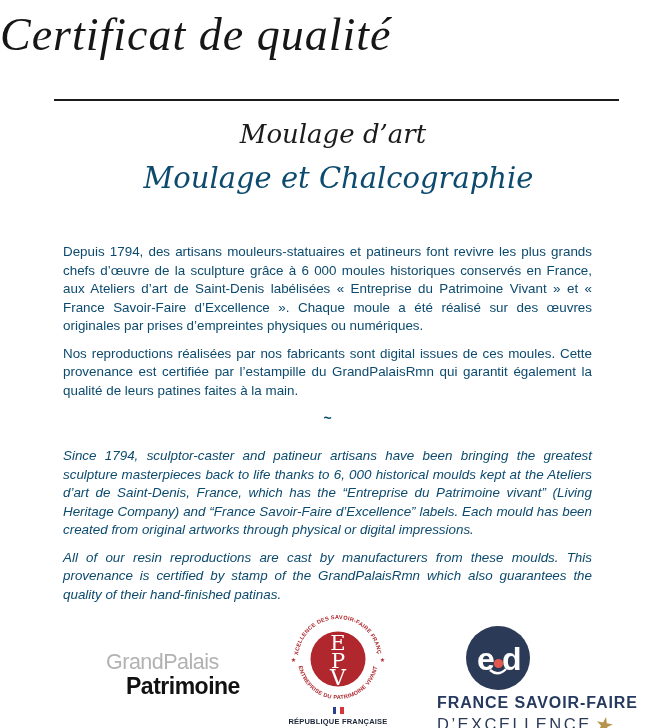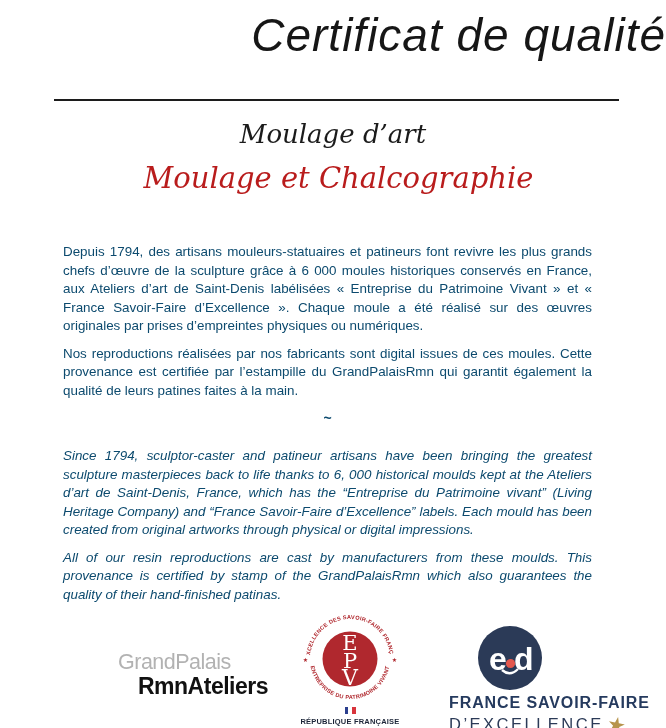--- a/index.html
+++ b/index.html
@@ -2,50 +2,50 @@
 <html><head>
 <meta charset="utf-8">
 <style>
   html,body{margin:0;padding:0;}
   body{
     width:666px;height:728px;background:#ffffff;position:relative;overflow:hidden;
     font-family:"Liberation Sans",sans-serif;color:#1a1a1a;
   }
   
   .title{
-    margin:4px 0 0;text-align:right;
-    font-family:Liberation Sans, sans-serif;font-style:italic;font-weight:400;
+    margin:4px 0 0;text-align:left;
+    font-family:Liberation Serif, serif;font-style:italic;font-weight:400;
     font-size:46px;line-height:62px;color:#161616;letter-spacing:1px;
   }
   .rule{
     margin:33px 47px 0 54px;height:0;border-top:2px solid #1c1c1c;
   }
   .sub1{
     margin:16px 0 0;text-align:center;
     font-family:"DejaVu Serif",serif;font-style:italic;
     font-size:26px;line-height:34px;color:#1b1b1b;
   }
   .sub2{
     margin:8px 0 0;text-align:center;
     font-family:"DejaVu Serif",serif;font-style:italic;
-    font-size:29px;line-height:38px;color:#b91c1c;padding-left:11px;
+    font-size:29px;line-height:38px;color:#0c4a6e;padding-left:11px;
   }
   
   .content{
     margin:46px 74px 0 63px;
     font-size:13.4px;line-height:18.5px;text-align:justify;color:#0c4a6e;
   }
   .content p{margin:0 0 9px;}
   .tilde{
     text-align:center;font-weight:bold;font-size:14px;line-height:18px;
     margin:6px 0 20px;text-align:center;
   }
   .en p{font-style:italic;}
   
-  .logos{position:absolute;left:12px;top:615px;width:560px;height:113px;}
+  .logos{position:absolute;left:0;top:615px;width:560px;height:113px;}
   .lg-gp{position:absolute;left:106px;top:37px;line-height:1;}
   .lg-gp .l1{
     font-size:21.5px;letter-spacing:-0.5px;color:#b2b2b2;font-weight:normal;
   }
   .lg-gp .l2{
     font-size:23px;letter-spacing:-0.5px;color:#111111;font-weight:bold;margin:1px 0 0 20px;
   }
   .lg-epv{position:absolute;left:288px;top:-4px;width:100px;text-align:center;}
   .lg-epv svg{display:block;}
   .republique{
@@ -87,21 +87,21 @@
   <div class="en">
     <p>Since 1794, sculptor-caster and patineur artisans have been bringing the greatest sculpture masterpieces back to life thanks to 6, 000 historical moulds kept at the Ateliers d’art de Saint-Denis, France, which has the “Entreprise du Patrimoine vivant” (Living Heritage Company) and “France Savoir-Faire d’Excellence” labels. Each mould has been created from original artworks through physical or digital impressions.</p>
     <p>All of our resin reproductions are cast by manufacturers from these moulds. This provenance is certified by stamp of the GrandPalaisRmn which also guarantees the quality of their hand-finished patinas.</p>
   </div>
 </div>
 
 <div class="logos">
 
   <div class="lg-gp">
     <div class="l1">GrandPalais</div>
-    <div class="l2">RmnAteliers</div>
+    <div class="l2">Patrimoine</div>
   </div>
 
   <div class="lg-epv">
     <svg width="100" height="95" viewBox="0 0 100 95">
       <defs>
         <path id="epvTopArc" d="M 10.2,44 A 40,40 0 0 1 89.8,44" fill="none"></path>
         <path id="epvBotArc" d="M 10.6,55 A 40,40 0 0 0 89.4,55" fill="none"></path>
       </defs>
       <text font-size="5.6" font-family="Liberation Sans, sans-serif" font-weight="bold" fill="#b0282e" letter-spacing="0.25" text-anchor="middle">
         <textPath href="#epvTopArc" startOffset="50%">L'EXCELLENCE DES SAVOIR-FAIRE FRANÇAIS</textPath>

